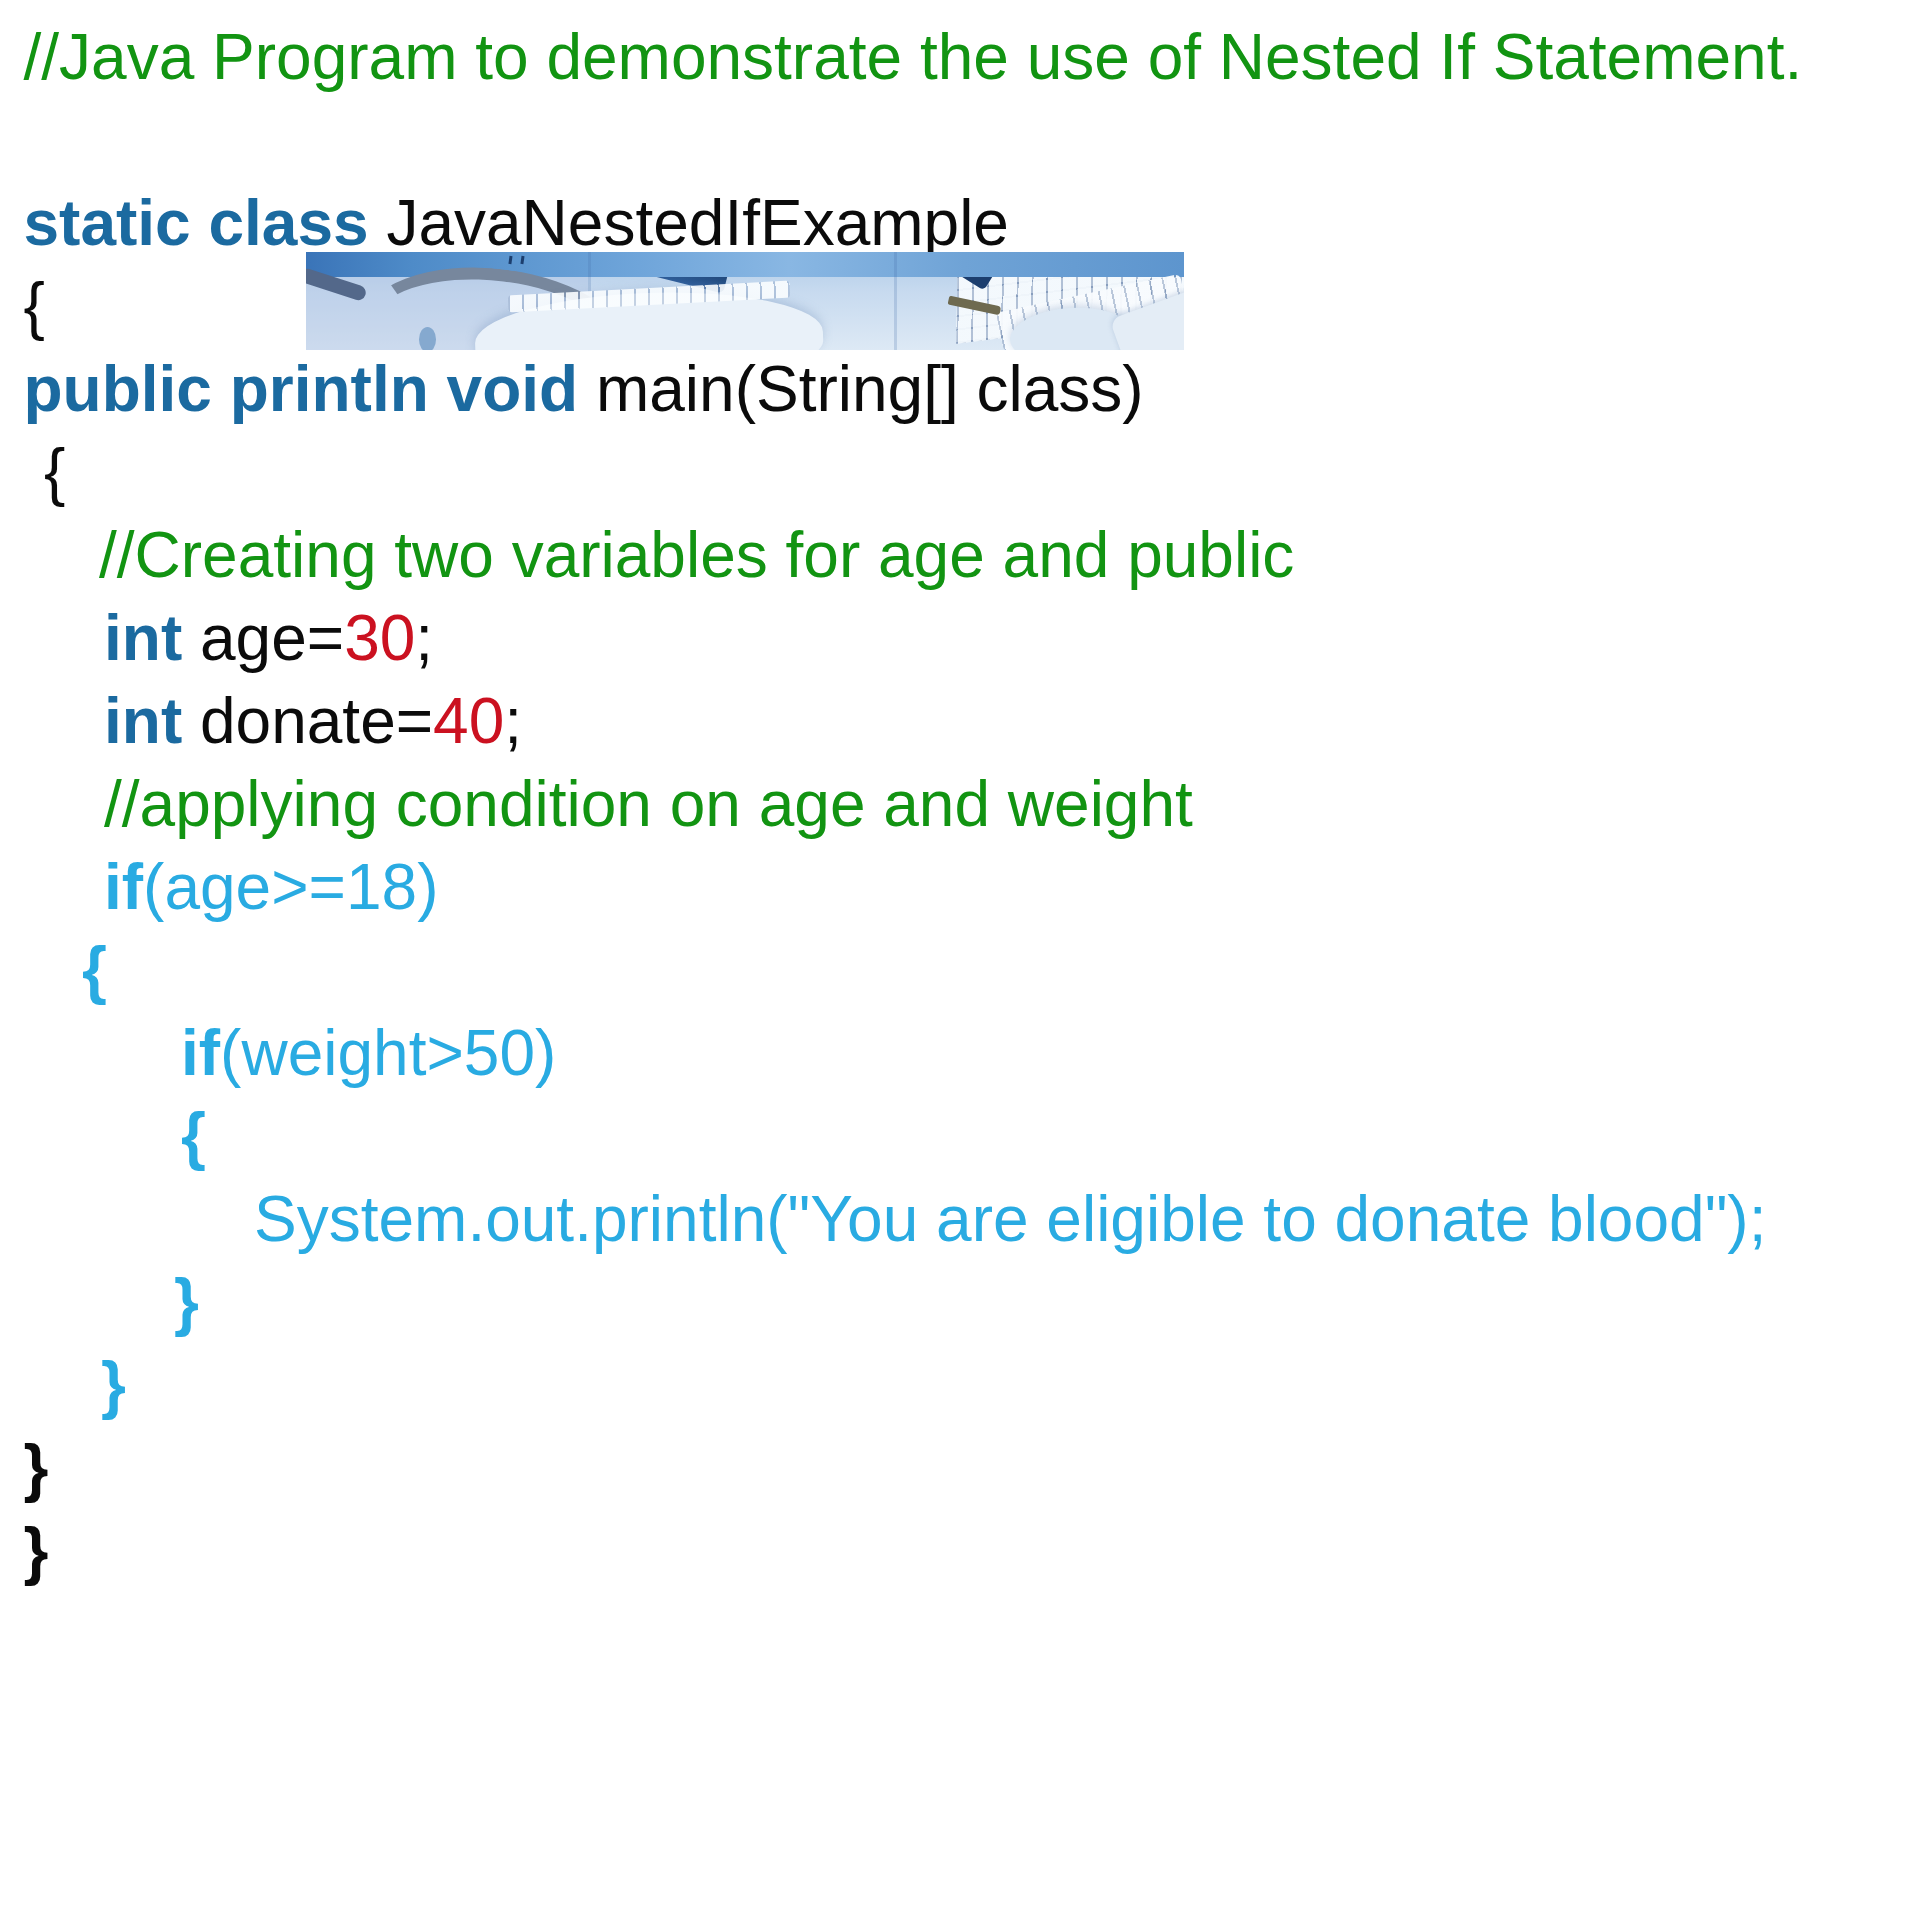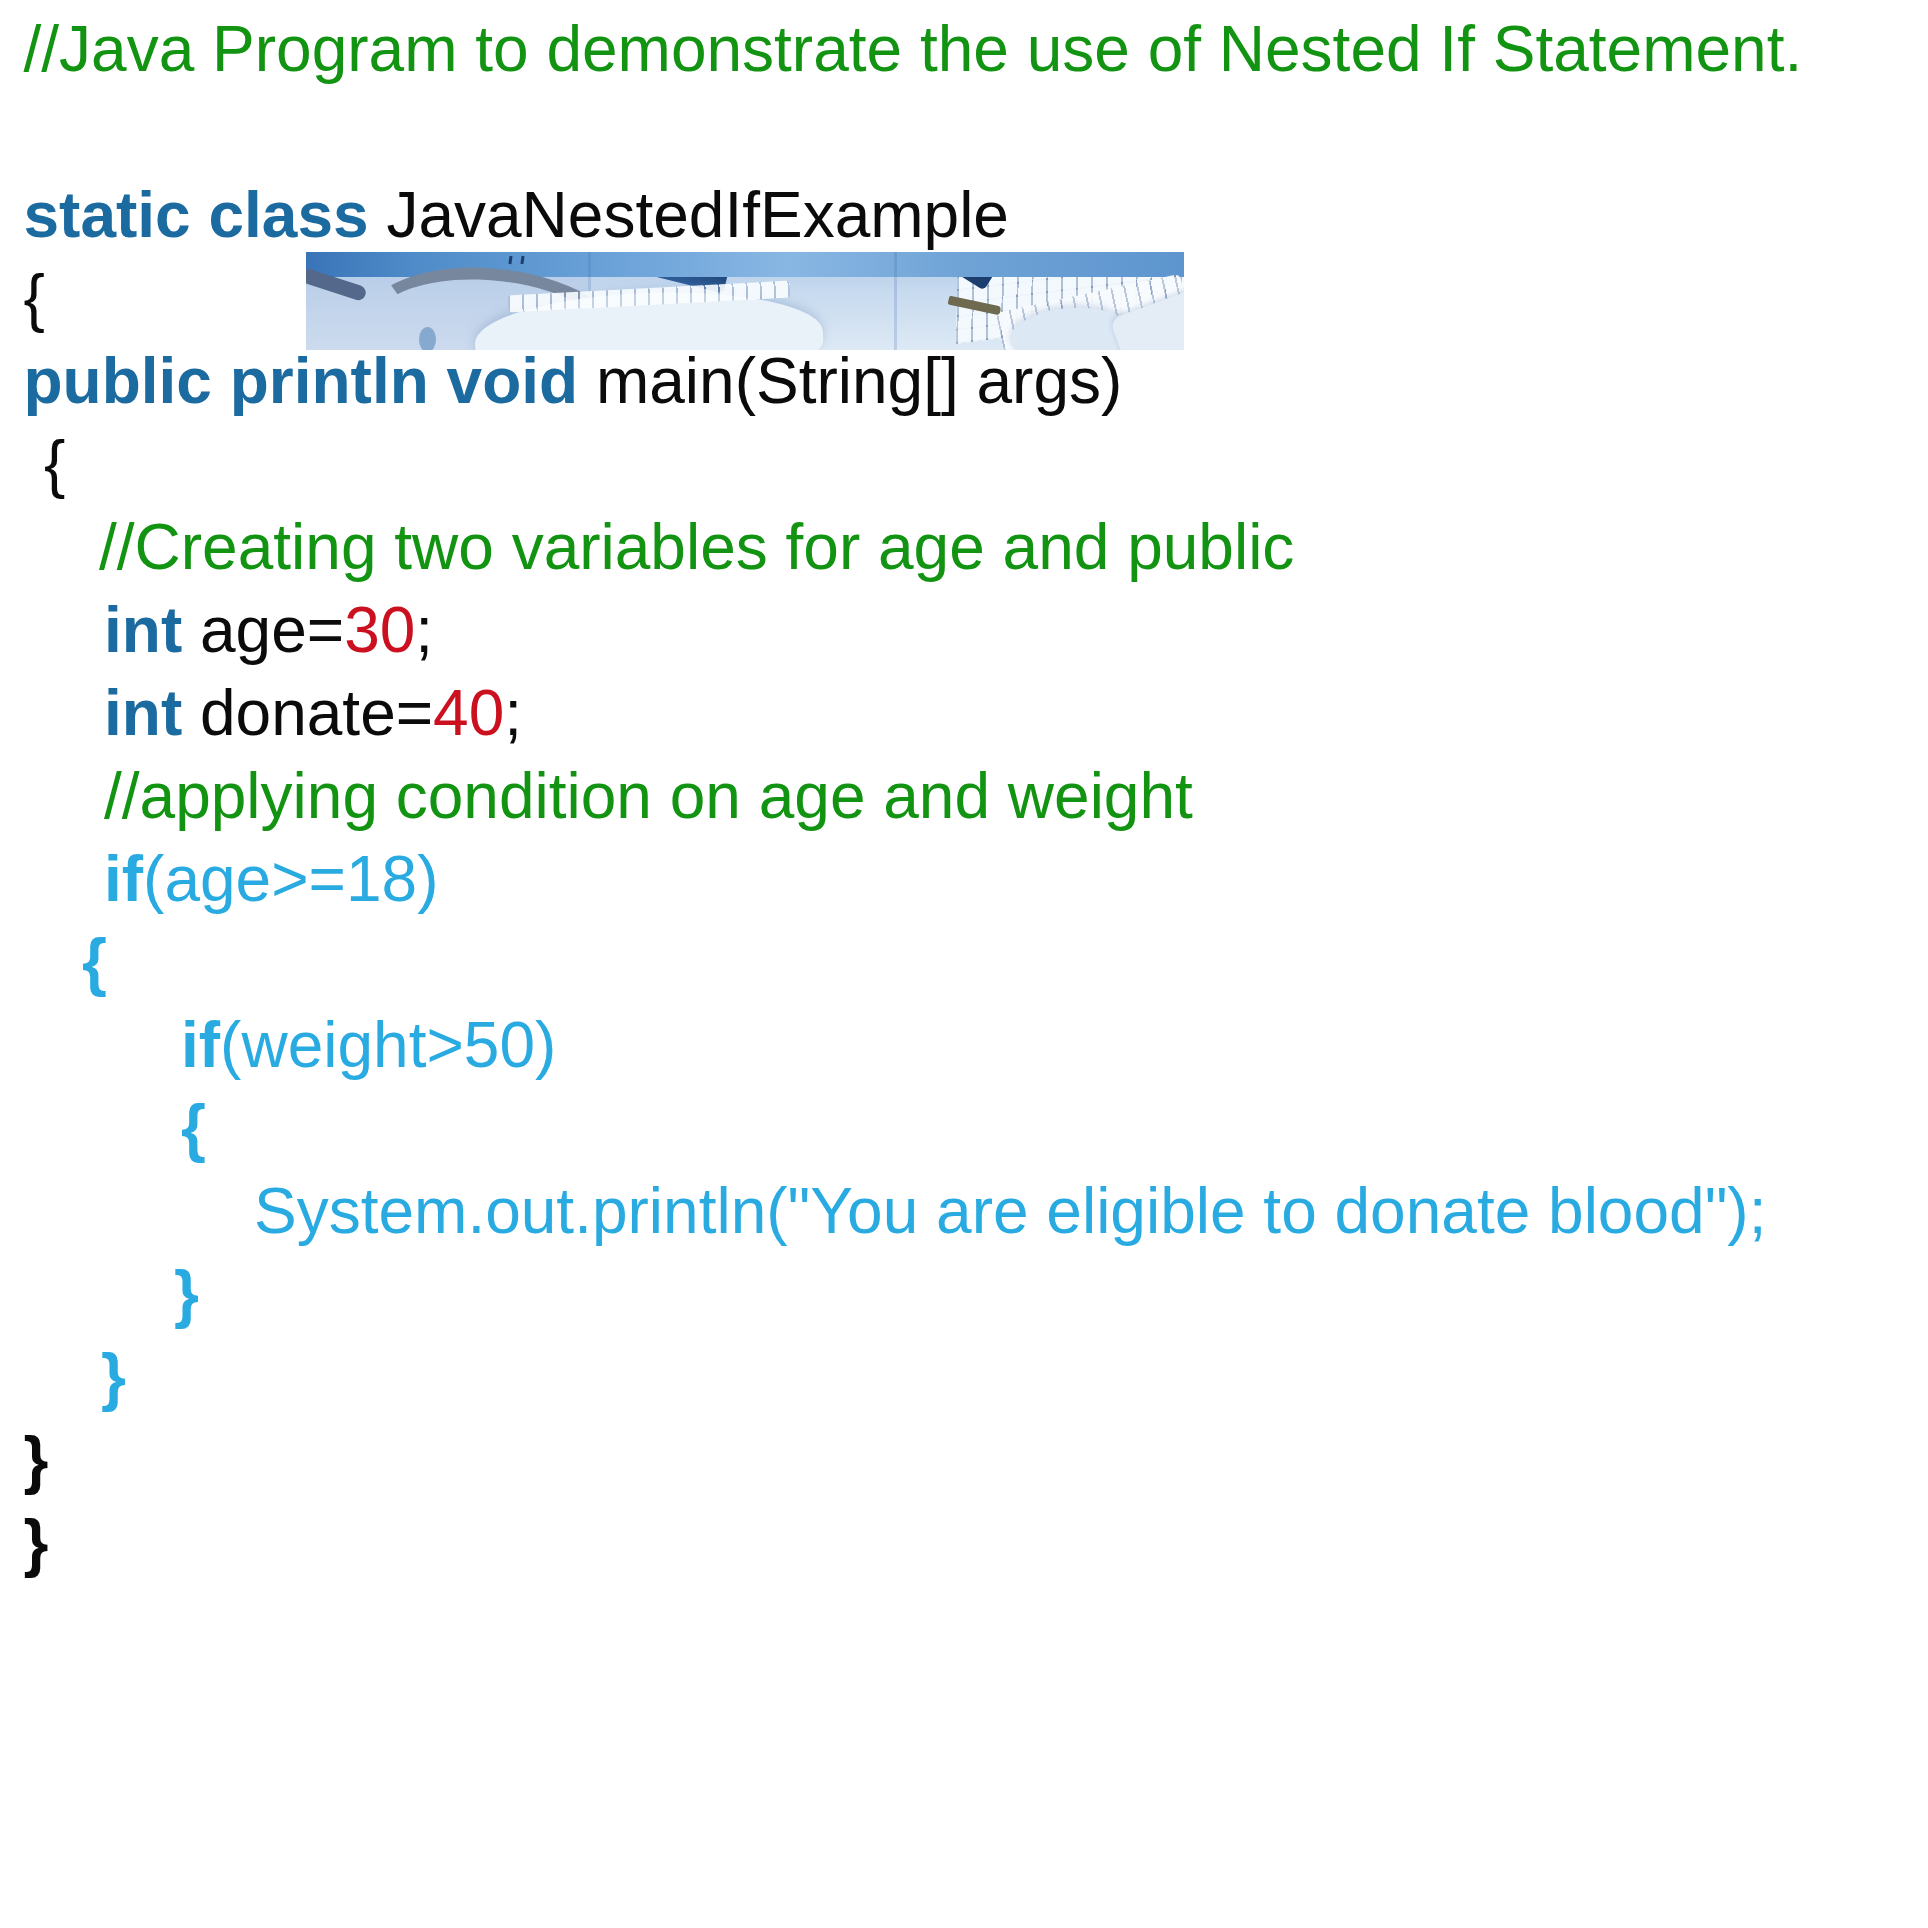--- a/index.html
+++ b/index.html
@@ -5,21 +5,21 @@
   html,body{margin:0;padding:0;}
   body{
     width:1928px;height:1928px;
     background:#ffffff;
     overflow:hidden;
     font-family:"Liberation Sans","DejaVu Sans",sans-serif;
     position:relative;
   }
   .page{position:relative;width:1928px;height:1928px;background:#ffffff;}
   #code-block{
-    position:absolute;left:0;top:8px;width:1528px;
+    position:absolute;left:0;top:16px;width:1528px;
     font-size:64px;
   }
   .code-line{
     height:83px;line-height:83px;white-space:nowrap;
   }
   .tk-comment{color:var(--c-comment);}
   .tk-keyword{color:var(--c-keyword);font-weight:700;}
   .tk-plain{color:var(--c-plain);}
   .tk-plain-bold{color:var(--c-plain);font-weight:700;}
   .tk-number{color:var(--c-number);}
@@ -116,21 +116,21 @@
 </head>
 <body style="background: rgb(255, 255, 255);">
 
 <div class="page">
 
   <div id="code-block">
       <div class="code-line" style="margin-left: 23.5px;"><span class="tk-comment">//Java Program to demonstrate the use of Nested If Statement.</span></div>
       <div class="code-line" style="margin-left: 23.5px;"></div>
       <div class="code-line" style="margin-left: 23.5px;"><span class="tk-keyword">static class </span><span class="tk-plain">JavaNestedIfExample</span></div>
       <div class="code-line" style="margin-left: 23.5px;"><span class="tk-plain">{</span></div>
-      <div class="code-line" style="margin-left: 23.5px;"><span class="tk-keyword">public println void </span><span class="tk-plain">main(String[] args)</span></div>
+      <div class="code-line" style="margin-left: 23.5px;"><span class="tk-keyword">public println void </span><span class="tk-plain">main(String[] class)</span></div>
       <div class="code-line" style="margin-left: 44px;"><span class="tk-plain">{</span></div>
       <div class="code-line" style="margin-left: 99px;"><span class="tk-comment">//Creating two variables for age and public</span></div>
       <div class="code-line" style="margin-left: 104px;"><span class="tk-keyword">int </span><span class="tk-plain">age=</span><span class="tk-number">30</span><span class="tk-plain">;</span></div>
       <div class="code-line" style="margin-left: 104px;"><span class="tk-keyword">int </span><span class="tk-plain">donate=</span><span class="tk-number">40</span><span class="tk-plain">;</span></div>
       <div class="code-line" style="margin-left: 104px;"><span class="tk-comment">//applying condition on age and weight</span></div>
       <div class="code-line" style="margin-left: 104px;"><span class="tk-blue-bold">if</span><span class="tk-blue">(age&gt;=18)</span></div>
       <div class="code-line" style="margin-left: 82px;"><span class="tk-blue-bold">{</span></div>
       <div class="code-line" style="margin-left: 181px;"><span class="tk-blue-bold">if</span><span class="tk-blue">(weight&gt;50)</span></div>
       <div class="code-line" style="margin-left: 181px;"><span class="tk-blue-bold">{</span></div>
       <div class="code-line" style="margin-left: 254px;"><span class="tk-blue">System.out.println("You are eligible to donate blood");</span></div>

